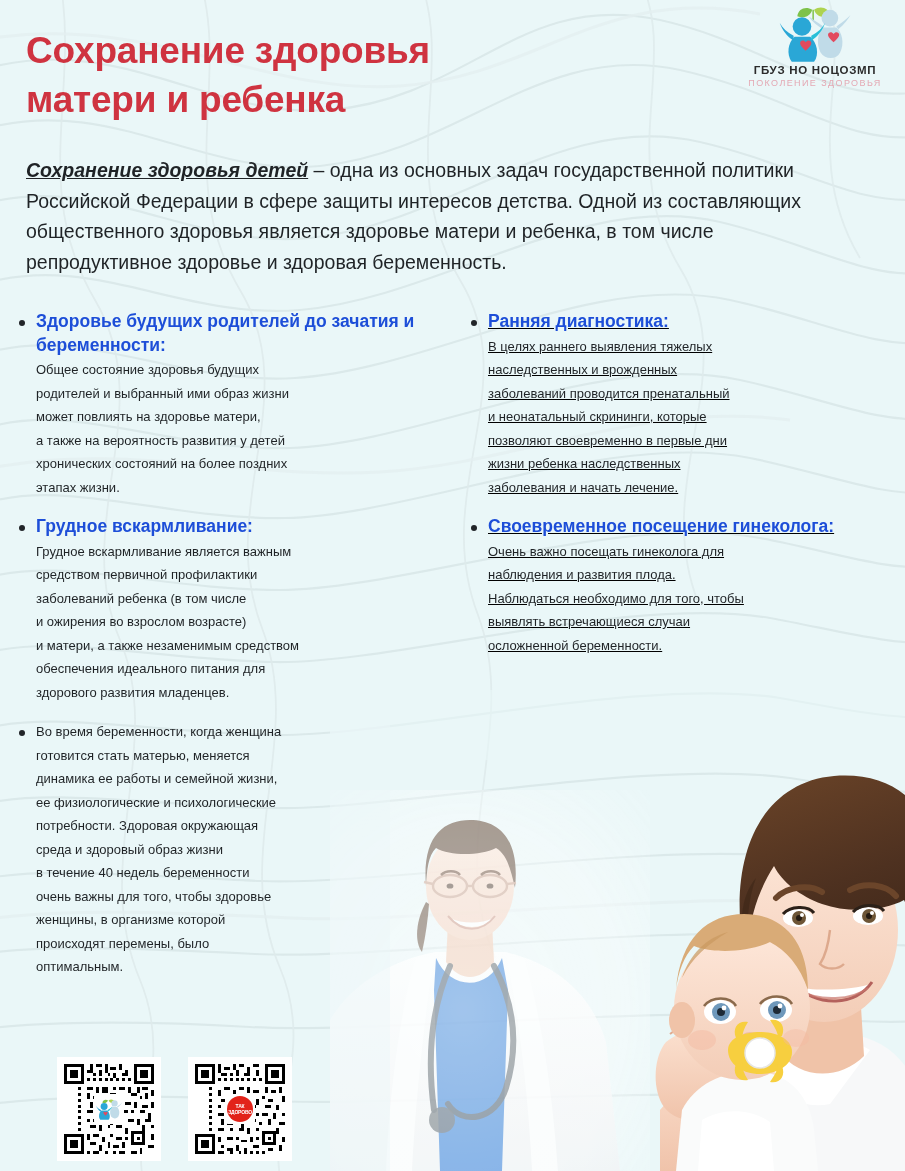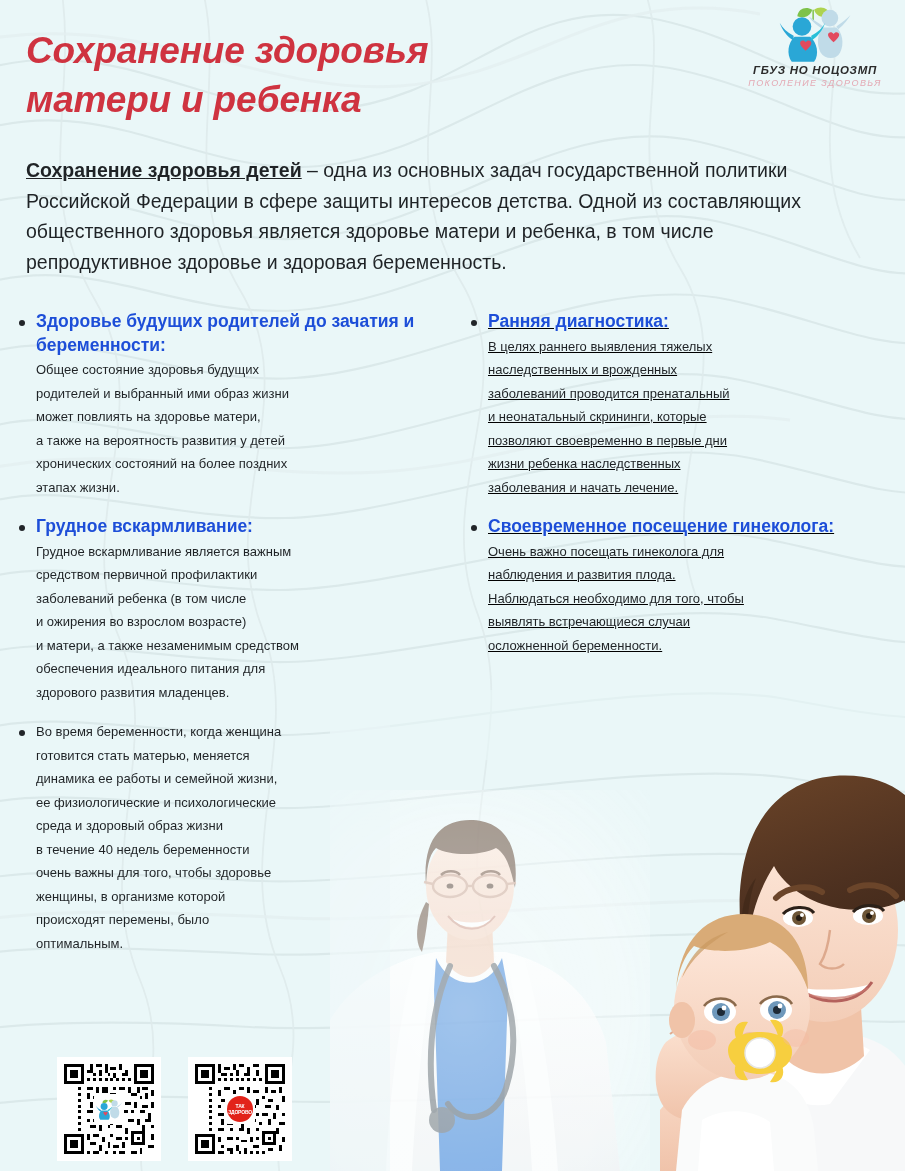--- a/index.html
+++ b/index.html
@@ -45,21 +45,20 @@
     overflow: hidden;
   }
 
   
   .header {
     position: absolute;
     left: 0; top: 0;
     width: 905px;
     height: 150px;
     z-index: 3;
-    font-style: italic;
   }
 
   .poster-title {
     position: absolute;
     left: 26px;
     top: 26px;
     width: 560px;
     color: #cf3340;
     font-weight: bold;
     font-size: 37px;
@@ -95,20 +94,21 @@
     position: absolute;
     left: 26px;
     top: 155px;
     width: 782px;
     z-index: 3;
     font-size: 19.5px;
     line-height: 30.5px;
     color: #1f2326;
   }
   .intro .lead {
+    font-style: italic;
     font-weight: bold;
     text-decoration: underline;
   }
 
   
   .col {
     position: absolute;
     z-index: 3;
     top: 310px;
   }
@@ -447,20 +447,21 @@
         <span class="ln">здорового развития младенцев.</span>
       </div>
     </div>
 
     <div class="bullet-block">
       <div class="bullet-body">
         <span class="ln">Во время беременности, когда женщина</span>
         <span class="ln">готовится стать матерью, меняется</span>
         <span class="ln">динамика ее работы и семейной жизни,</span>
         <span class="ln">ее физиологические и психологические</span>
+        <span class="ln">потребности. Здоровая окружающая</span>
         <span class="ln">среда и здоровый образ жизни</span>
         <span class="ln">в течение 40 недель беременности</span>
         <span class="ln">очень важны для того, чтобы здоровье</span>
         <span class="ln">женщины, в организме которой</span>
         <span class="ln">происходят перемены, было</span>
         <span class="ln">оптимальным.</span>
       </div>
     </div>
   </div>
 

